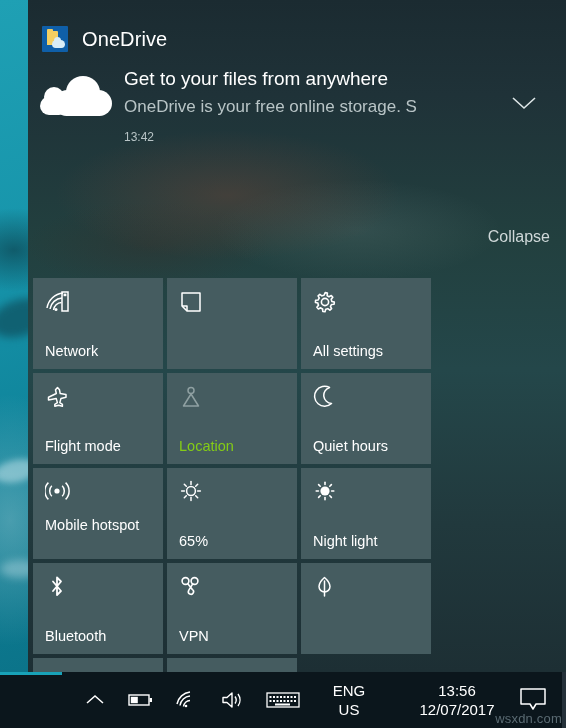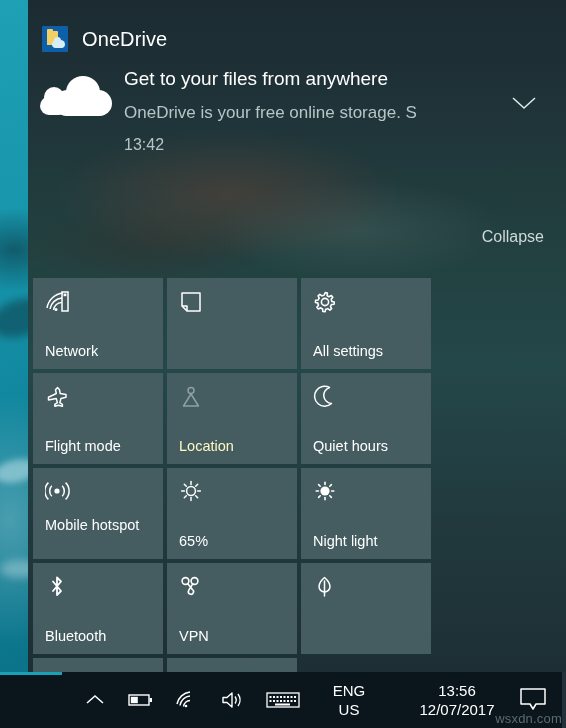--- a/index.html
+++ b/index.html
@@ -170,45 +170,45 @@
   #notif-title {
     font-size: 19px;
     color: #ffffff;
     line-height: 26px;
     white-space: nowrap;
   }
   #notif-desc {
     font-size: 17px;
     color: #b8c4c6;
     line-height: 26px;
-    margin-top: 8px;
+    margin-top: 2px;
     white-space: nowrap;
     overflow: hidden;
     width: 378px;
   }
   #notif-time {
-    font-size: 16px;
+    font-size: 12px;
     color: #b8c4c6;
     margin-top: 10px;
   }
   #notif-expand {
     width: 52px;
     flex: 0 0 auto;
     display: flex;
     align-items: flex-start;
     justify-content: center;
     padding-top: 28px;
     cursor: pointer;
   }
   #notif-expand svg { display: block; }
 
   #collapse-row {
     display: flex;
     justify-content: flex-end;
-    padding: 54px 22px 0 0;
+    padding: 54px 16px 0 0;
   }
   #collapse-link {
     font-size: 16px;
     color: #cfd8d9;
     cursor: pointer;
   }
 
   
   #quick-actions {
     position: absolute;
@@ -240,21 +240,21 @@
     bottom: 8px;
     font-size: 14.5px;
     color: #ffffff;
     line-height: 19px;
     width: 112px;
   }
   .tile-label.two-line {
     bottom: 24px;
     margin-top: 44px;
   }
-  .tile.disabled .tile-label { color: #fef9c3; }
+  .tile.disabled .tile-label { color: #84cc16; }
 
   
   #taskbar {
     position: absolute;
     left: 0; bottom: 0;
     width: 566px; height: 56px;
     background: #0b161c;
     display: flex;
     align-items: center;
   }

